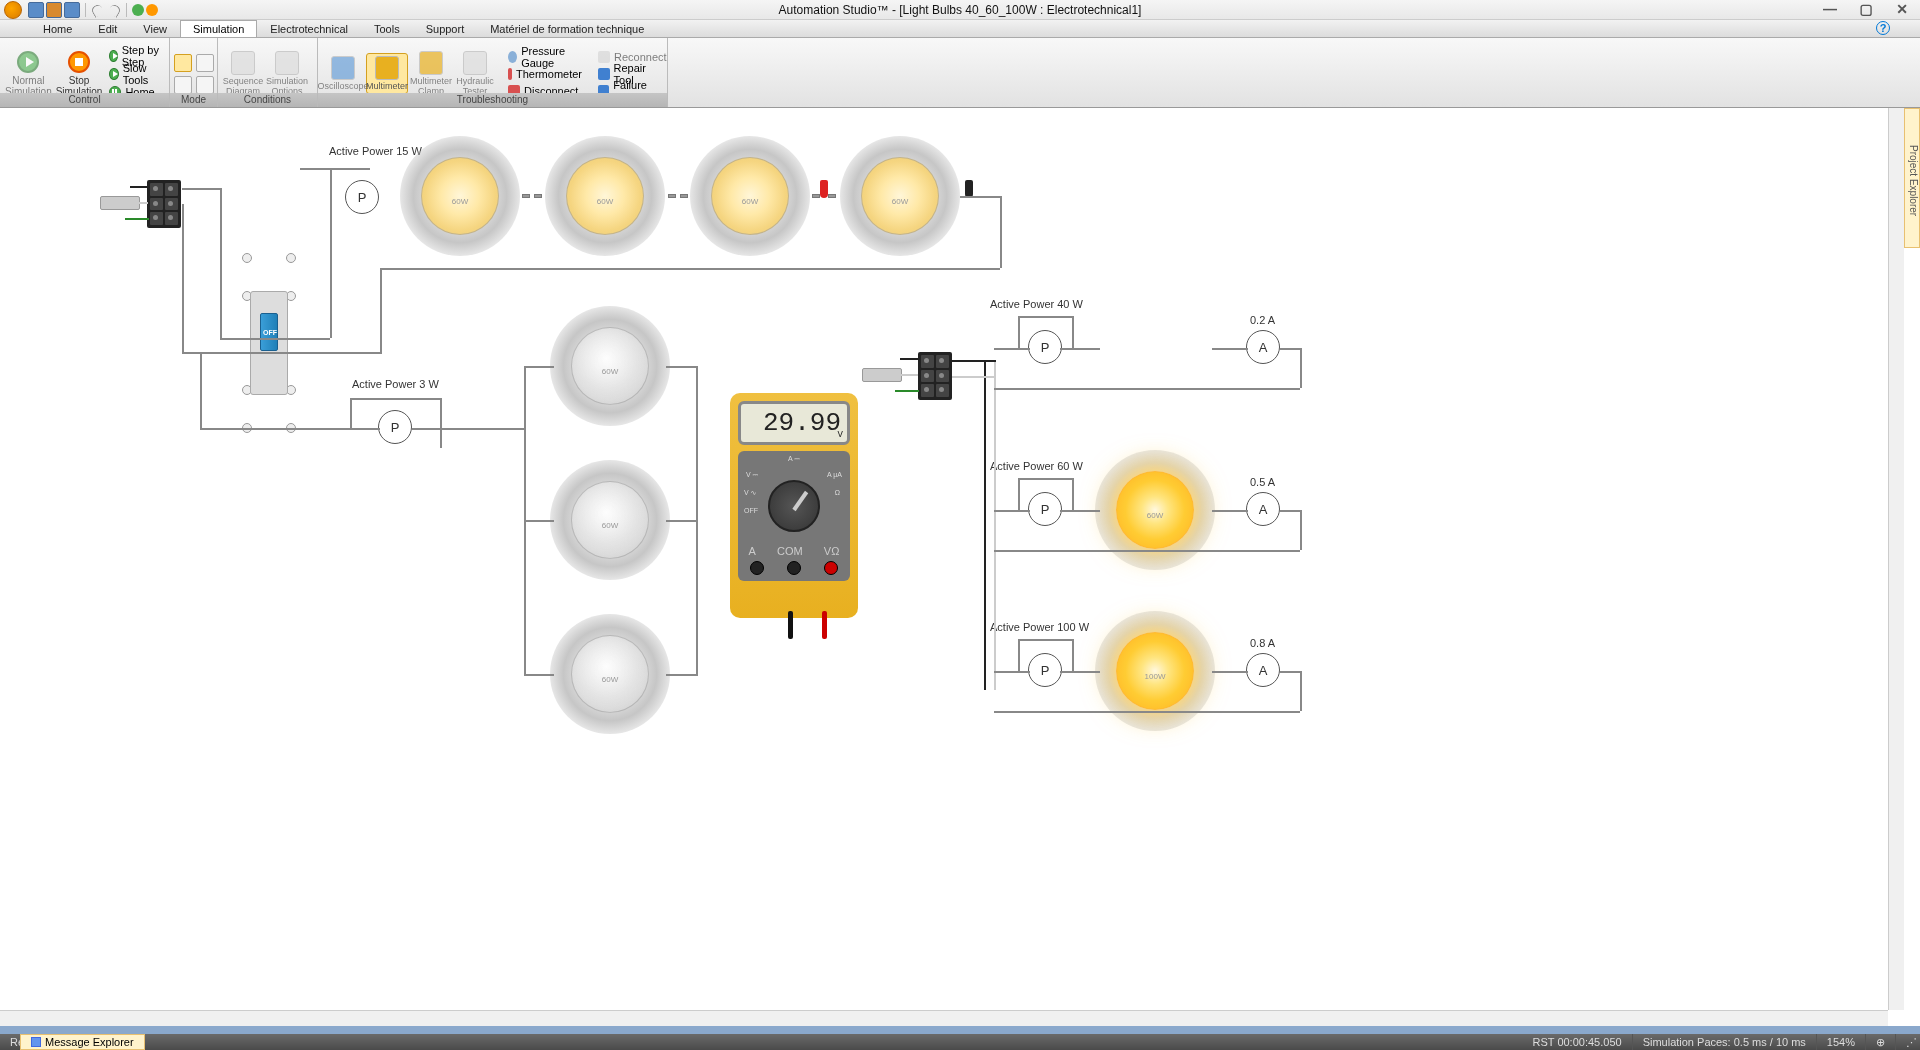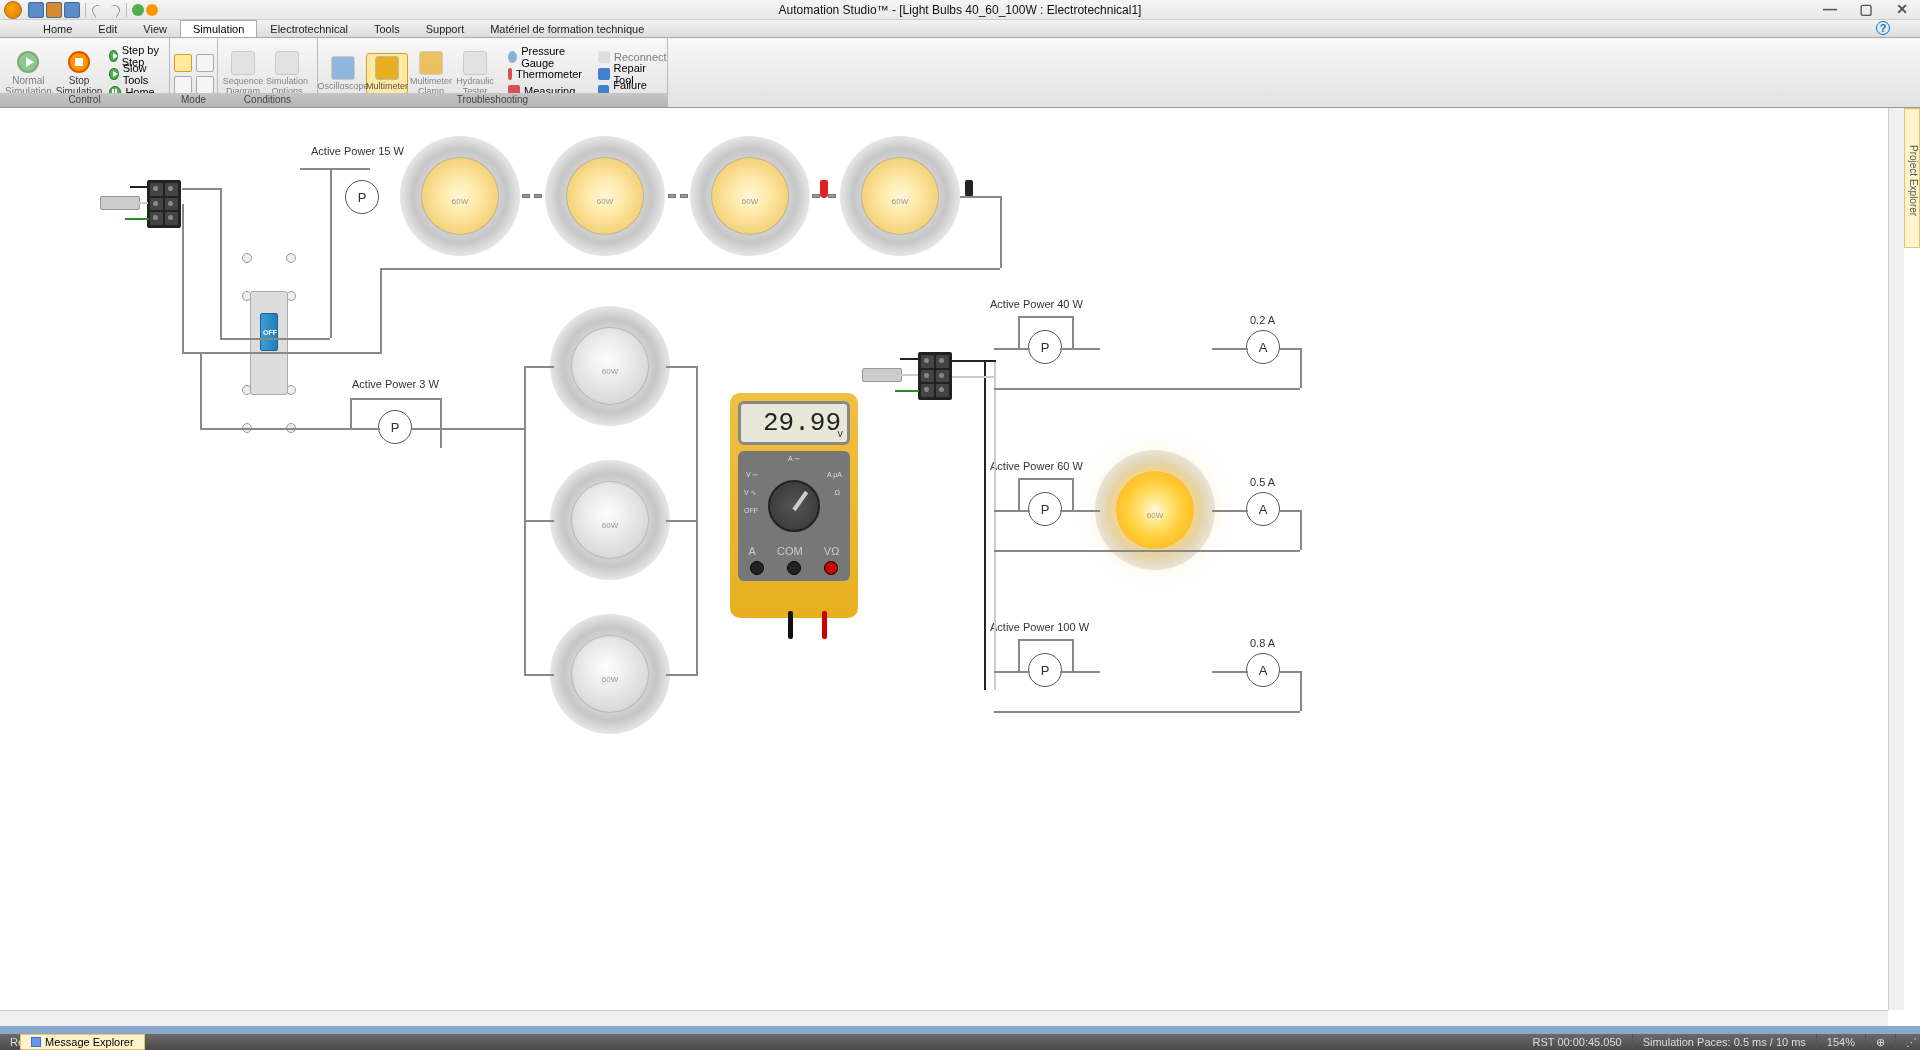--- a/index.html
+++ b/index.html
@@ -221,21 +221,21 @@
         <div class="trouble-item">
             <div class="ti-ico" style="background:#8ab0d8;border-radius:50%"></div>
             <span>Pressure Gauge</span>
           </div>
         <div class="trouble-item">
             <div class="ti-ico" style="background:#d85050;width:4px;height:12px;border-radius:2px"></div>
             <span>Thermometer</span>
           </div>
         <div class="trouble-item">
             <div class="ti-ico" style="background:#d85050"></div>
-            <span>Measuring</span>
+            <span>Disconnect</span>
           </div>
       </div>
       <div class="trouble-row">
         <div class="trouble-item" style="opacity:.5">
             <div class="ti-ico" style="background:#ccc"></div>
             <span>Reconnect</span>
           </div>
         <div class="trouble-item">
             <div class="ti-ico" style="background:#4080d0"></div>
             <span>Repair Tool</span>
@@ -245,21 +245,21 @@
             <span>Failure Tool</span>
           </div>
       </div>
     </div>
     <div class="ribbon-group-label">Troubleshooting</div>
   </div>
 </div>
 
 <div class="canvas-area">
 
-  <div class="label-text" style="left:311px;top:37px">Active Power 15 W</div>
+  <div class="label-text" style="left:329px;top:37px">Active Power 15 W</div>
 
   <div style="position:absolute;left:100px;top:88px;width:40px;height:14px;background:#ccc;border:1px solid #999;border-radius:2px"></div>
   <div class="terminal-block" style="left:147px;top:72px">
     <div class="t"></div>
       <div class="t"></div>
       <div class="t"></div>
       <div class="t"></div>
       <div class="t"></div>
       <div class="t"></div>
   </div>
@@ -402,20 +402,24 @@
   <div class="meter" style="left:1028px;top:384px">P</div>
   <div class="bulb on-bright" style="left:1095px;top:342px">
       <div class="glass"></div>
       <div class="wlabel">60W</div>
     </div>
   <div class="label-text" style="left:1250px;top:368px">0.5 A</div>
   <div class="meter" style="left:1246px;top:384px">A</div>
 
   <div class="label-text" style="left:990px;top:513px">Active Power 100 W</div>
   <div class="meter" style="left:1028px;top:545px">P</div>
+  <div class="bulb on-bright" style="left:1095px;top:503px">
+      <div class="glass"></div>
+      <div class="wlabel">100W</div>
+    </div>
   <div class="label-text" style="left:1250px;top:529px">0.8 A</div>
   <div class="meter" style="left:1246px;top:545px">A</div>
 
   <div class="wire v" style="left:984px;top:252px;height:330px;background:#222;width:2px"></div>
   <div class="wire v" style="left:994px;top:252px;height:330px;background:#ccc;width:2px"></div>
   <div class="wire h" style="left:952px;top:252px;width:44px;background:#222;height:2px"></div>
   <div class="wire h" style="left:952px;top:268px;width:44px;background:#ccc;height:2px"></div>
 
   <div class="wire h" style="left:994px;top:240px;width:36px"></div>
   <div class="wire h" style="left:1060px;top:240px;width:40px"></div>

